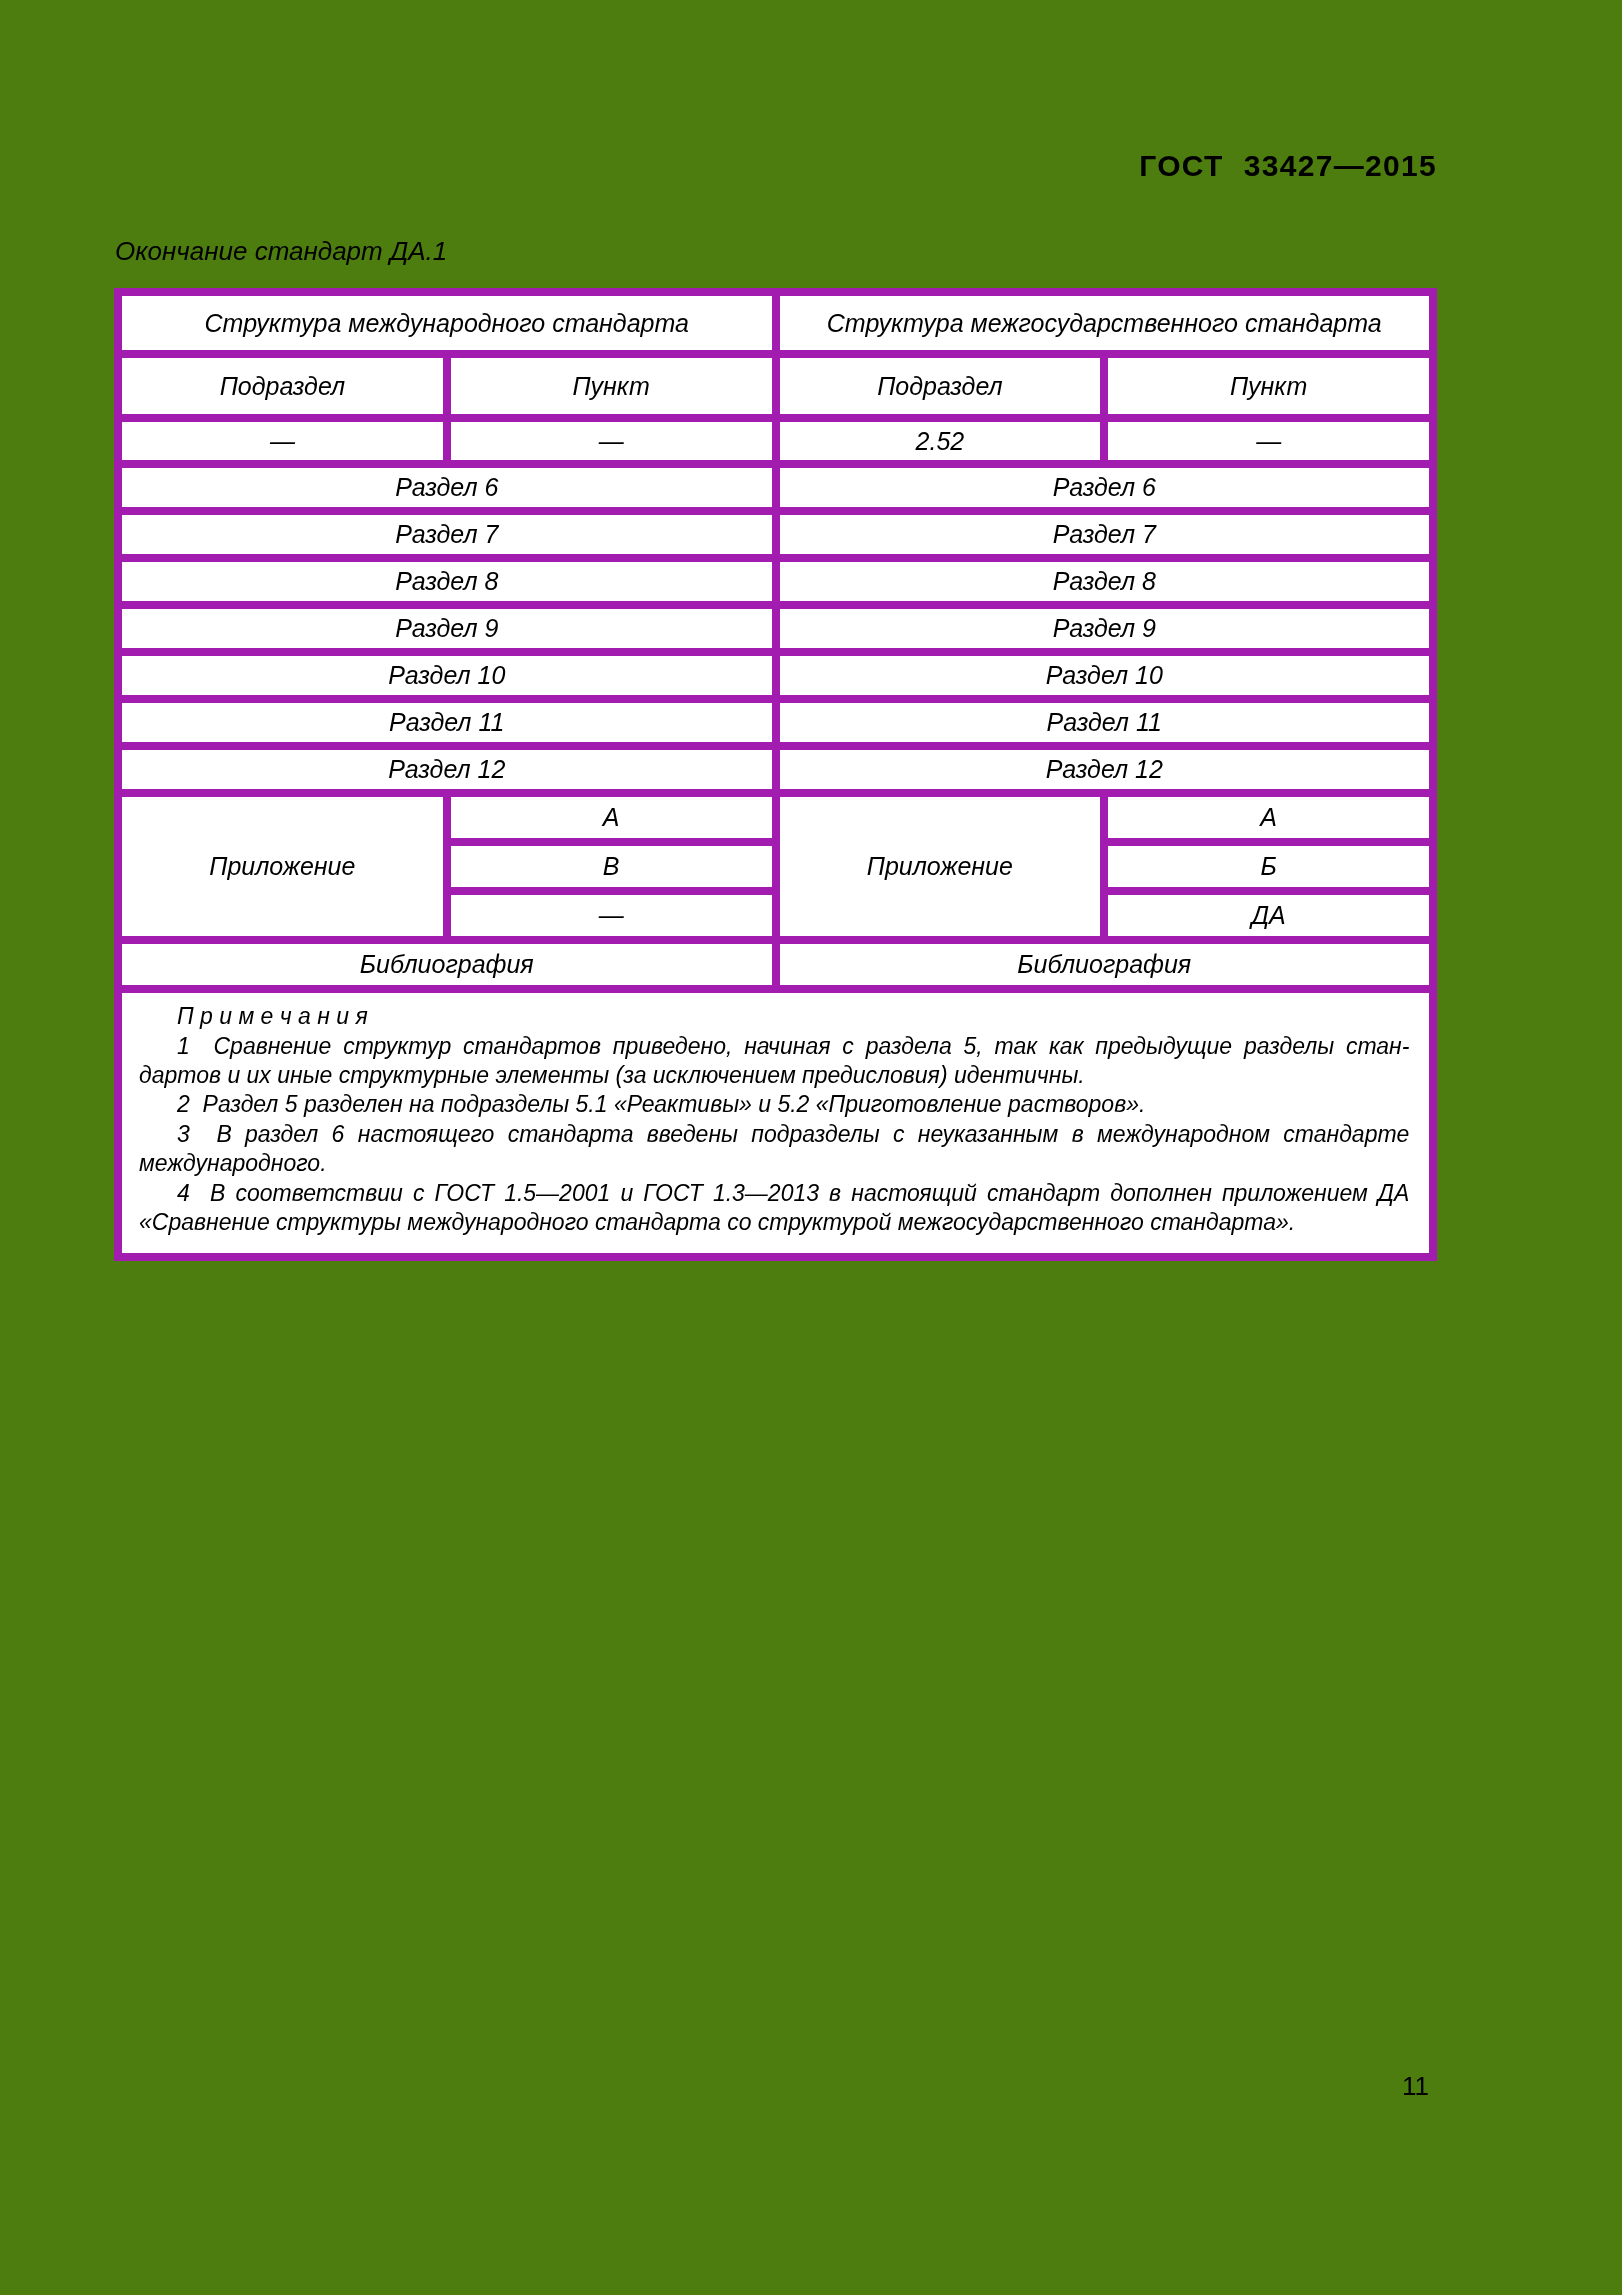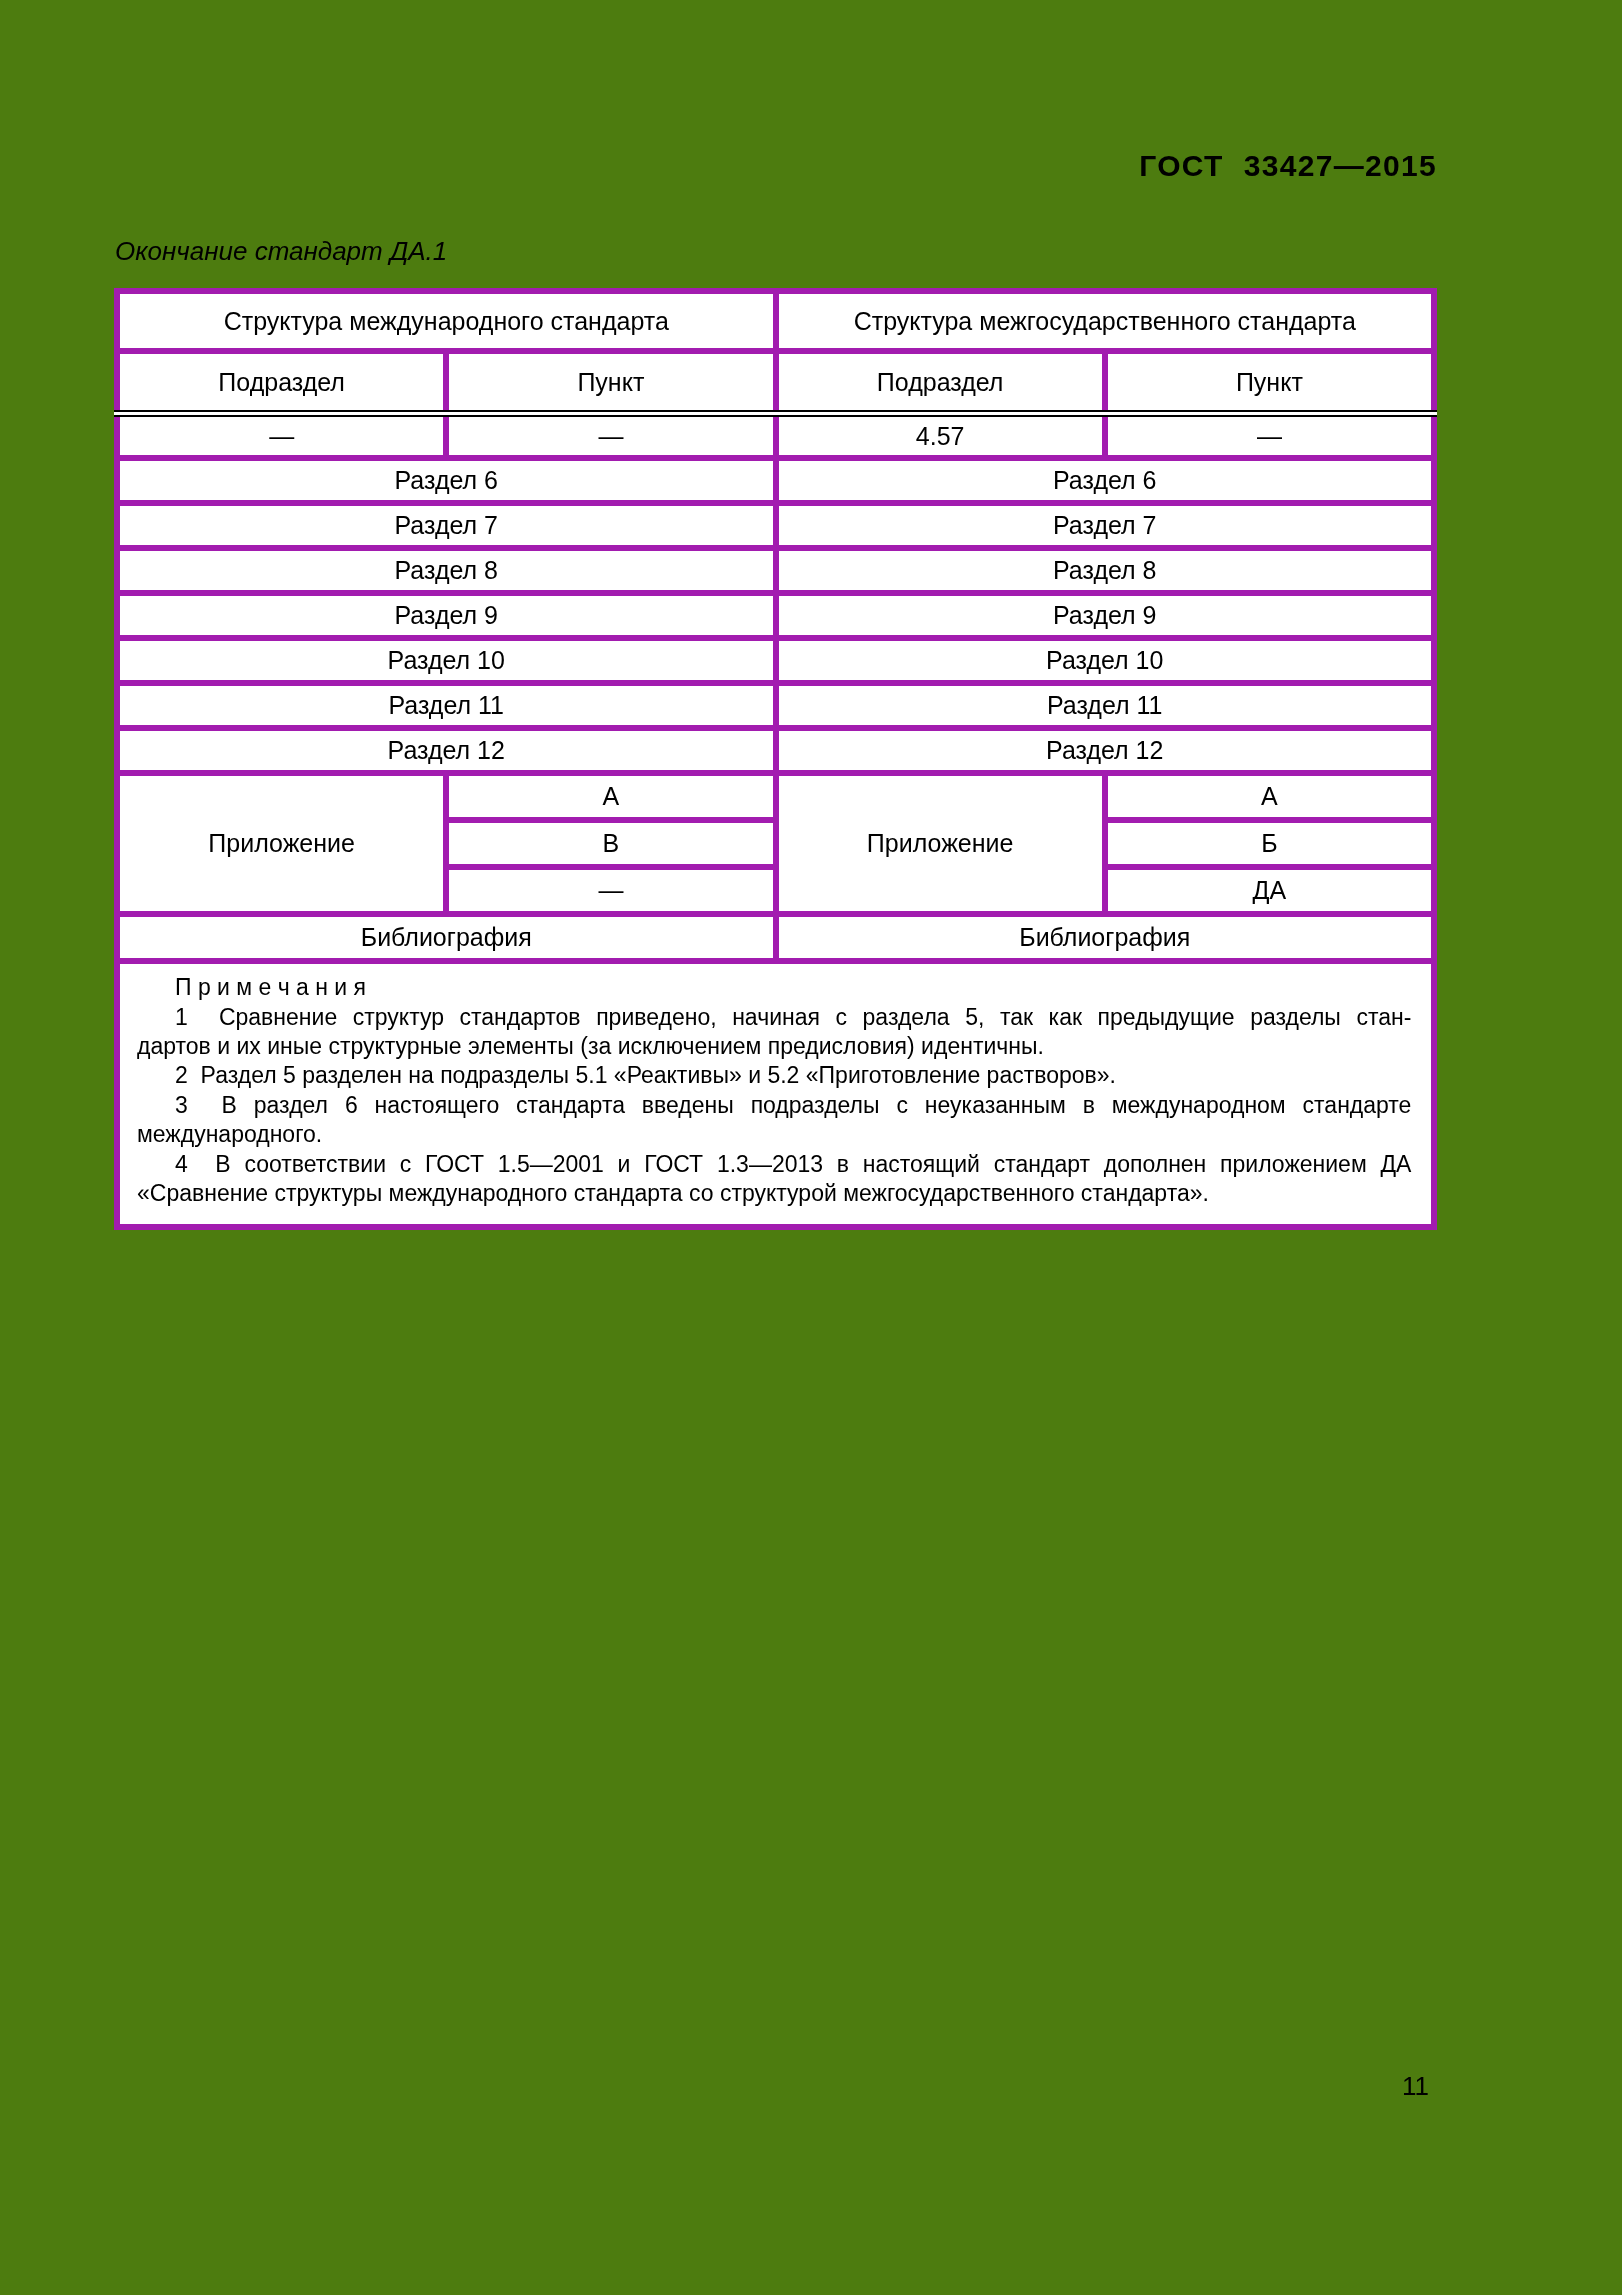--- a/index.html
+++ b/index.html
@@ -37,21 +37,22 @@
   table.cmp {
     position: absolute;
     top: 288px;
     left: 114px;
     width: 1323px;
     border-collapse: collapse;
     table-layout: fixed;
     background: #fff;
   }
   .cmp th, .cmp td {
-    border: 6px solid #a21caf;
+    border: 8px solid #a21caf;
+    font-style: italic;
     font-weight: normal;
     font-size: 25px;
     text-align: center;
     vertical-align: middle;
     padding: 0;
     overflow: hidden;
   }
   tr.r-group th { height: 54px; }
   tr.r-sub th   { height: 56px; border-bottom: 7.2px double #000; }
   tr.r-first td { height: 38px; }
@@ -109,21 +110,21 @@
     <tr class="r-sub">
       <th>Подраздел</th>
       <th>Пункт</th>
       <th>Подраздел</th>
       <th>Пункт</th>
     </tr>
 
     <tr class="r-first">
       <td>—</td>
       <td>—</td>
-      <td>4.57</td>
+      <td>2.52</td>
       <td>—</td>
     </tr>
 
     <tr class="r-data">
       <td colspan="2">Раздел 6</td>
       <td colspan="2">Раздел 6</td>
     </tr>
     <tr class="r-data">
       <td colspan="2">Раздел 7</td>
       <td colspan="2">Раздел 7</td>

